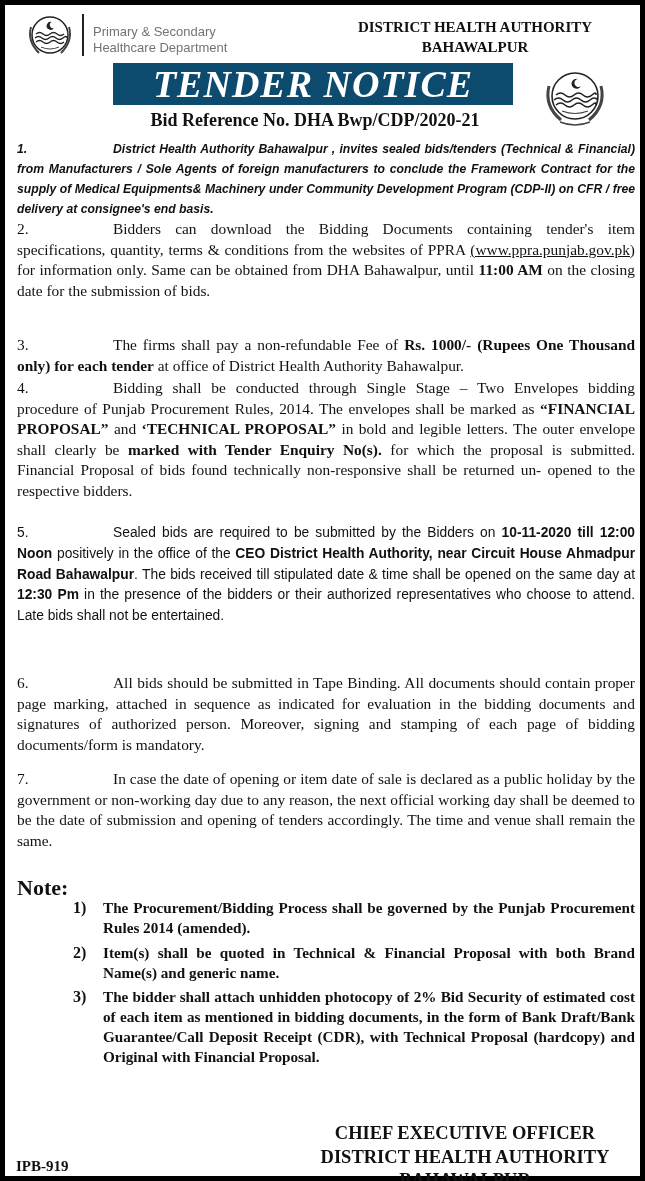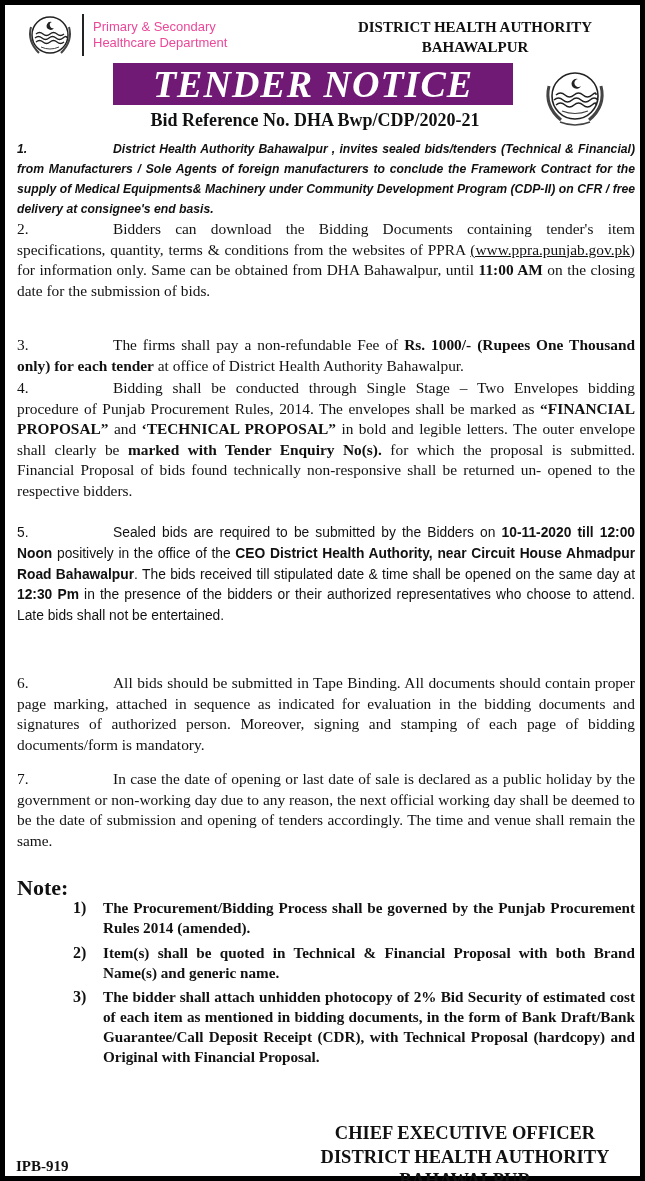--- a/index.html
+++ b/index.html
@@ -9,30 +9,30 @@
     position: absolute; left: 5px; top: 5px; width: 635px; height: 1171px;
     background: #fff; color: #111;
     font-family: "Liberation Serif", serif;
   }
   .logo {
     position: absolute; border-radius: 50%;
   }
   .dept {
     position: absolute; left: 77px; top: 9px;
     border-left: 2px solid #222; padding-left: 9px; height: 42px;
-    font-family: "Liberation Sans", sans-serif; font-size: 13px; line-height: 16px; color: #ec4899;
-    display: flex; flex-direction: column; justify-content: center;
+    font-family: "Liberation Sans", sans-serif; font-size: 13px; line-height: 16px; color: #737373;
+    display: flex; flex-direction: column; justify-content: flex-end;
   }
   .dha-header {
     position: absolute; right: 40px; top: 12px; width: 250px; text-align: center;
     font-weight: bold; font-size: 15px; line-height: 20px;
   }
   .banner {
     position: absolute; left: 108px; top: 58px; width: 400px; height: 42px;
-    background: #701a75; color: #fff; text-align: center;
+    background: #0c4a6e; color: #fff; text-align: center;
     font-style: italic; font-weight: bold; font-size: 38px; line-height: 42px; letter-spacing: 1px;
   }
   .bidref {
     position: absolute; left: 140px; top: 104px; width: 340px; text-align: center;
     font-weight: bold; font-size: 18px; line-height: 22px;
   }
   .para {
     position: absolute; left: 12px; width: 618px; text-align: justify;
     font-size: 15.4px; line-height: 20.6px;
   }
@@ -113,21 +113,21 @@
 
   <div class="para p5" style="top:518px;">
     <span class="num">5.</span><span>Sealed bids are required to be submitted by the Bidders on </span><span class="b">10-11-2020 till 12:00 Noon</span><span> positively in the office of the </span><span class="b">CEO District Health Authority, near Circuit House Ahmadpur Road Bahawalpur</span><span>. The bids received till stipulated date &amp; time shall be opened on the same day at </span><span class="b">12:30 Pm</span><span> in the presence of the bidders or their authorized representatives who choose to attend.  Late bids shall not be entertained.</span>
   </div>
 
   <div class="para" style="top:668px;">
     <span class="num">6.</span><span>All bids should be submitted in Tape Binding. All documents should contain proper page marking, attached in sequence as indicated for evaluation in the bidding documents and signatures of authorized person. Moreover, signing and stamping of each page of bidding documents/form is mandatory.</span>
   </div>
 
   <div class="para" style="top:764px;">
-    <span class="num">7.</span><span>In case the date of opening or last date of sale is declared as a public holiday by the government or non-working day due to any reason, the next official working day shall be deemed to be the date of submission and opening of tenders accordingly. The time and venue shall remain the same.</span>
+    <span class="num">7.</span><span>In case the date of opening or item date of sale is declared as a public holiday by the government or non-working day due to any reason, the next official working day shall be deemed to be the date of submission and opening of tenders accordingly. The time and venue shall remain the same.</span>
   </div>
 
   <div class="note-title">Note:</div>
 
   <div class="note-item" style="top:893px;">
     <span class="n">1)</span><span>The Procurement/Bidding Process shall be governed by the Punjab Procurement Rules 2014 (amended).</span>
   </div>
   <div class="note-item" style="top:938px;">
     <span class="n">2)</span><span>Item(s) shall be quoted in Technical &amp; Financial Proposal with both Brand Name(s) and generic name.</span>
   </div>

